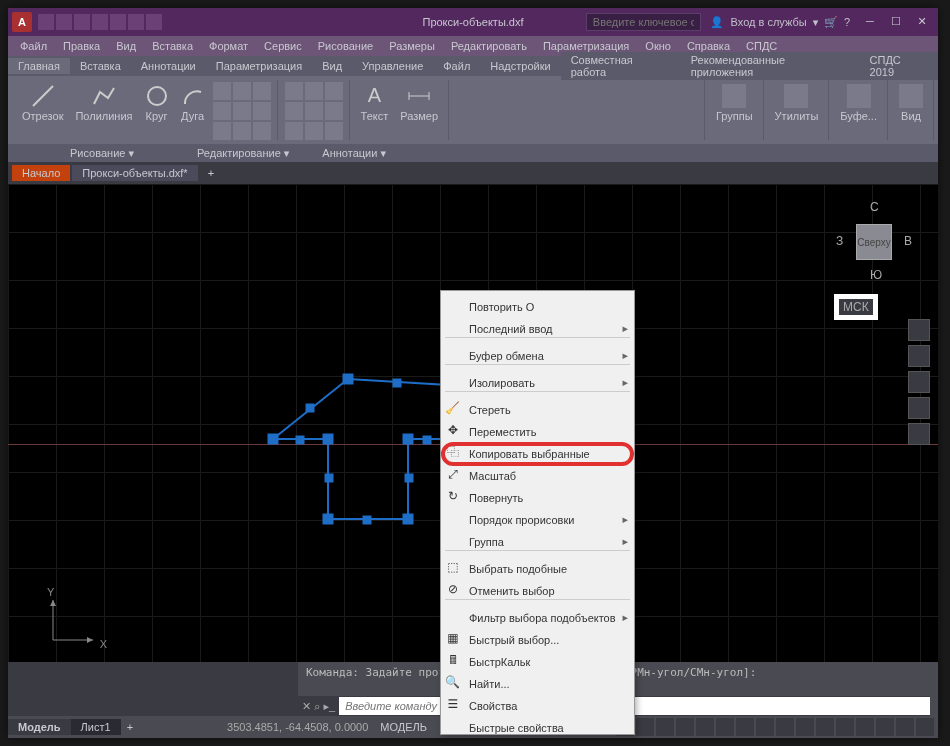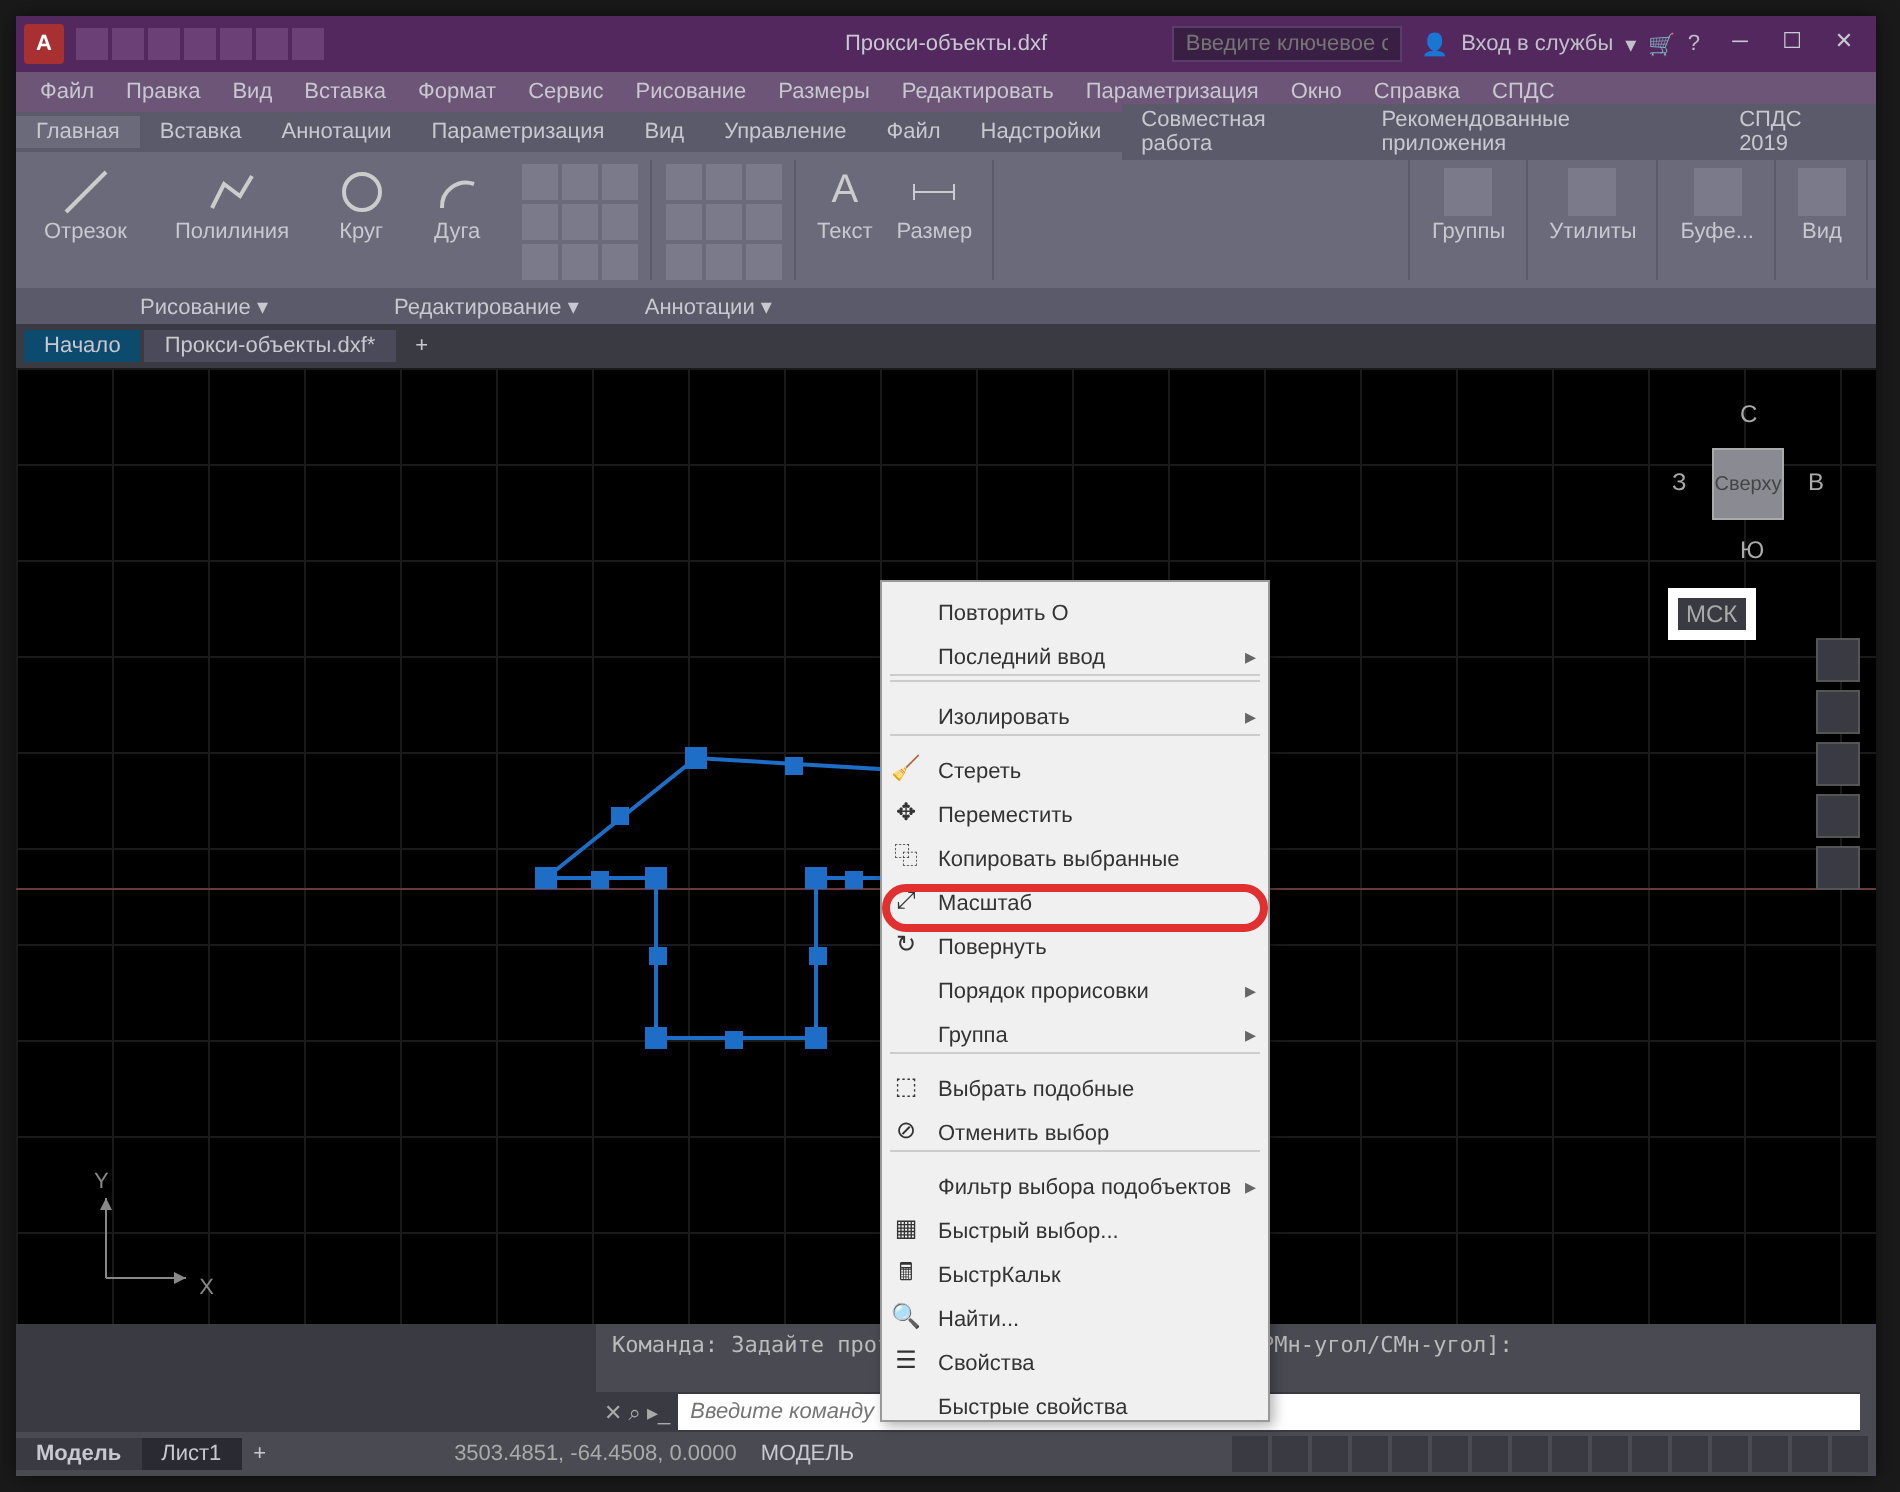--- a/index.html
+++ b/index.html
@@ -21,21 +21,21 @@
 .tab{padding:2px 10px;cursor:pointer;background:#5a5a6a}
 .tab.active{background:#6a6a7a}
 .ribbon{background:#6a6a7a;height:68px;display:flex;padding:4px;gap:1px}
 .ribbon-group{display:flex;flex-direction:column;align-items:center;padding:2px 6px;border-right:1px solid #5a5a6a}
 .ribbon-big{display:flex;flex-direction:column;align-items:center;color:#c8c8d0;cursor:pointer;padding:2px 4px}
 .ribbon-icon{width:24px;height:24px;margin-bottom:2px}
 .ribbon-small-grid{display:grid;grid-template-columns:repeat(3,18px);grid-template-rows:repeat(3,18px);gap:2px}
 .ribbon-small{width:18px;height:18px;cursor:pointer}
 .ribbon-footer{background:#5a5a6a;height:18px;display:flex;align-items:center;color:#c8c8d0;padding:0 8px;gap:33px}
 .doc-tabs{background:#3a3a42;height:22px;display:flex;align-items:center;padding:0 4px;gap:2px}
-.doc-tab{background:#0c4a6e;color:#c8c8d0;padding:2px 10px;cursor:pointer}
+.doc-tab{background:#c2410c;color:#c8c8d0;padding:2px 10px;cursor:pointer}
 .doc-tab.active{background:#4a4a5a}
 .doc-plus{color:#c8c8d0;padding:2px 8px;cursor:pointer}
 .canvas{position:absolute;top:176px;left:0;right:0;bottom:76px;background:#000;overflow:hidden}
 .grid-line{position:absolute;background:#1a1a1a}
 .axis-x{position:absolute;left:0;right:0;top:260px;height:1px;background:#6a3a3a}
 .shape{position:absolute;top:195px;left:265px}
 .shape svg{overflow:visible}
 .grip{fill:#1e6ec8;stroke:#1e6ec8}
 .viewcube{position:absolute;top:10px;right:24px;width:80px;height:110px}
 .vc-center{position:absolute;top:30px;left:22px;width:36px;height:36px;background:#8a8a92;color:#444;text-align:center;line-height:36px;font-size:10px;border:1px solid #aaa}
@@ -117,21 +117,21 @@
     <div class="tab">Управление</div>
     <div class="tab">Файл</div>
     <div class="tab">Надстройки</div>
     <div class="tab">Совместная работа</div>
     <div class="tab">Рекомендованные приложения</div>
     <div class="tab">СПДС 2019</div>
   </div>
 
   <div class="ribbon">
     <div class="ribbon-group">
-      <div style="display:flex;gap:16px">
+      <div style="display:flex;gap:4px">
         <div class="ribbon-big">
             <svg class="ribbon-icon">
               <line x1="2" y1="22" x2="22" y2="2" stroke="#ccc" stroke-width="2"></line>
             </svg>
             <span>Отрезок</span>
           </div>
         <div class="ribbon-big">
             <svg class="ribbon-icon">
               <path d="M2 20 L8 8 L16 14 L22 4" stroke="#ccc" fill="none" stroke-width="2"></path>
             </svg>
@@ -350,20 +350,23 @@
 </div>
 
 <div class="ctx-menu" id="ctxmenu">
     <div class="ctx-item">
       <span>Повторить О</span>
     </div>
     <div class="ctx-item sub">
       <span>Последний ввод</span>
     </div>
     <div class="ctx-sep"></div>
+    <div class="ctx-item sub">
+      <span>Буфер обмена</span>
+    </div>
     <div class="ctx-sep"></div>
     <div class="ctx-item sub">
       <span>Изолировать</span>
     </div>
     <div class="ctx-sep"></div>
     <div class="ctx-item">
       <span class="ctx-icon">🧹</span>
       <span>Стереть</span>
     </div>
     <div class="ctx-item">

